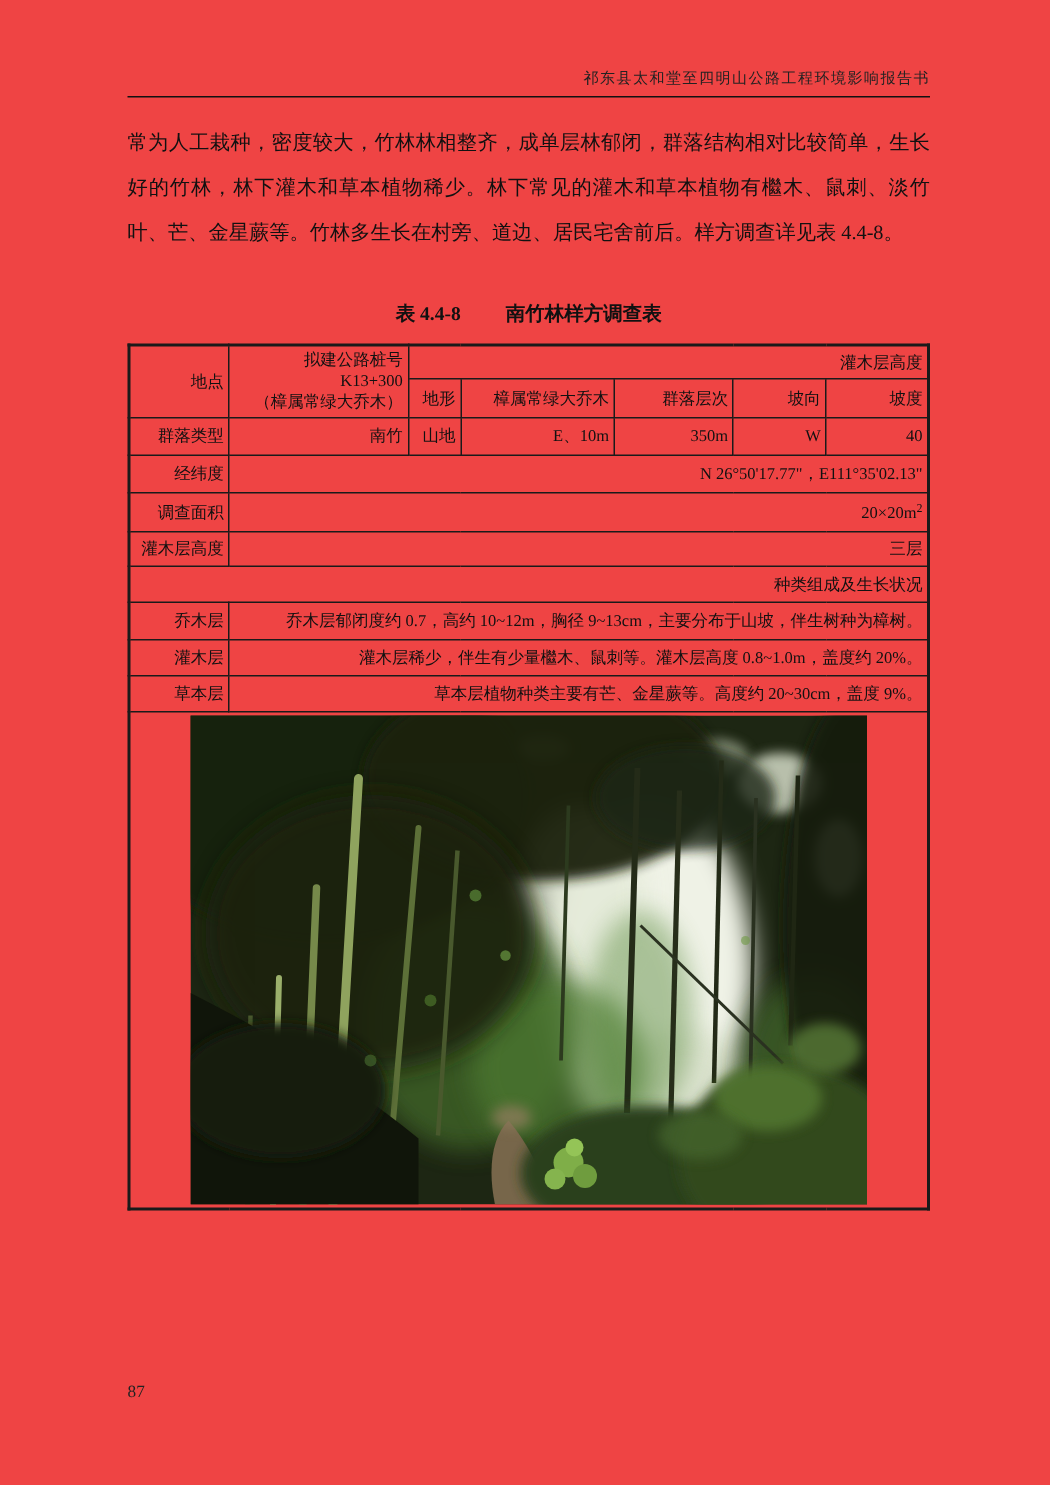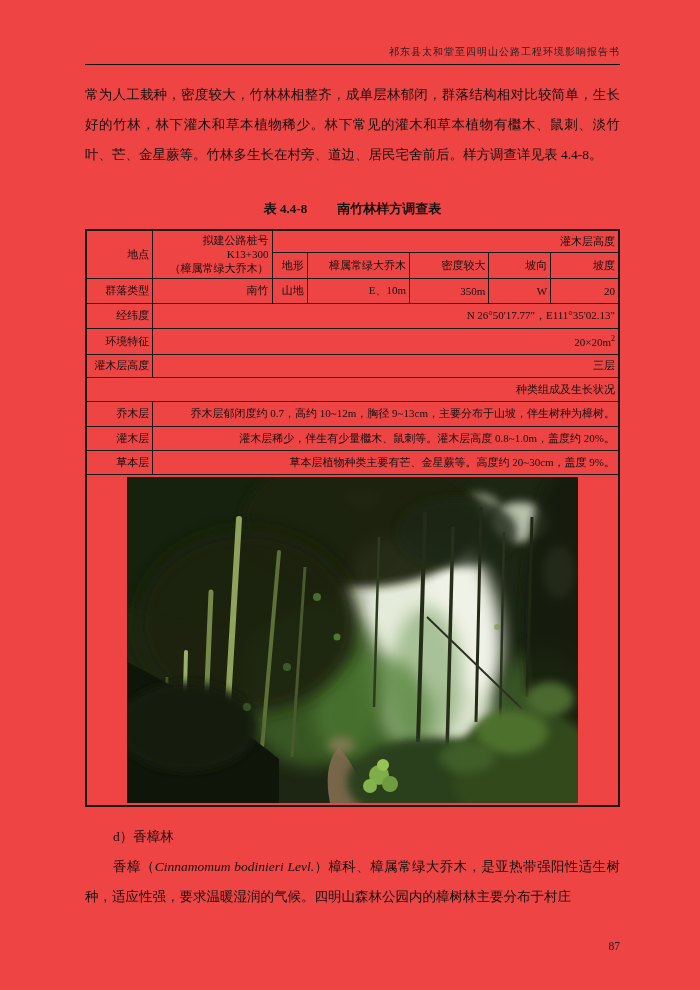--- a/index.html
+++ b/index.html
@@ -55,21 +55,21 @@
   .section-d {
     position: absolute; top: 822px; left: 85px; width: 535px;
     font-size: 13.5px; line-height: 30px; color: #111;
   }
   .section-d .heading { padding-left: 28px; }
   .section-d .para { text-align: justify; text-justify: inter-ideograph; text-indent: 28px; }
   .latin { font-style: italic; }
 
   .page-number {
     position: absolute; top: 922px; left: 85px; width: 535px;
-    text-align: right; font-size: 11.5px; color: #222; margin-top: 18px;
+    text-align: left; font-size: 11.5px; color: #222;
   }
 </style>
 </head>
 <body>
 
 <div class="page">
 
   <div class="doc-header">祁东县太和堂至四明山公路工程环境影响报告书</div>
   <div class="header-rule"></div>
 
@@ -95,39 +95,39 @@
       <td rowspan="2" class="stake-cell">
         <div>拟建公路桩号</div>
         <div>K13+300</div>
         <div>（樟属常绿大乔木）</div>
       </td>
       <td colspan="5">灌木层高度</td>
     </tr>
     <tr style="height:26px">
       <td>地形</td>
       <td>樟属常绿大乔木</td>
-      <td>密度较大</td>
+      <td>群落层次</td>
       <td>坡向</td>
       <td>坡度</td>
     </tr>
     <tr style="height:25px">
       <td>群落类型</td>
       <td>南竹</td>
       <td>山地</td>
       <td>E、10m</td>
       <td>350m</td>
       <td>W</td>
-      <td>20</td>
+      <td>40</td>
     </tr>
     <tr style="height:25px">
       <td>经纬度</td>
       <td colspan="6">N 26°50'17.77"，E111°35'02.13"</td>
     </tr>
     <tr style="height:26px">
-      <td>环境特征</td>
+      <td>调查面积</td>
       <td colspan="6"><span>20×20m</span><sup>2</sup></td>
     </tr>
     <tr style="height:23px">
       <td>灌木层高度</td>
       <td colspan="6">三层</td>
     </tr>
     <tr style="height:24px">
       <td colspan="7">种类组成及生长状况</td>
     </tr>
     <tr style="height:25px">
@@ -213,22 +213,16 @@
           <circle cx="210" cy="160" r="3.5" fill="#699842" opacity="0.7"></circle>
           <circle cx="160" cy="190" r="4" fill="#54802f" opacity="0.6"></circle>
           <circle cx="370" cy="150" r="3" fill="#6f9a45" opacity="0.6"></circle>
           <circle cx="120" cy="230" r="4" fill="#4a7030" opacity="0.6"></circle>
         </svg>
       </td>
     </tr>
   </tbody>
     </table>
 
-  <div class="section-d">
-    <div class="heading">d）香樟林</div>
-    <div class="para">
-      <span>香樟（</span><span class="latin">Cinnamomum bodinieri Levl.</span><span>）樟科、樟属常绿大乔木，是亚热带强阳性适生树种，适应性强，要求温暖湿润的气候。四明山森林公园内的樟树林主要分布于村庄</span>
-    </div>
-  </div>
 
   <div class="page-number">87</div>
 
 </div>
 
 </body></html>

